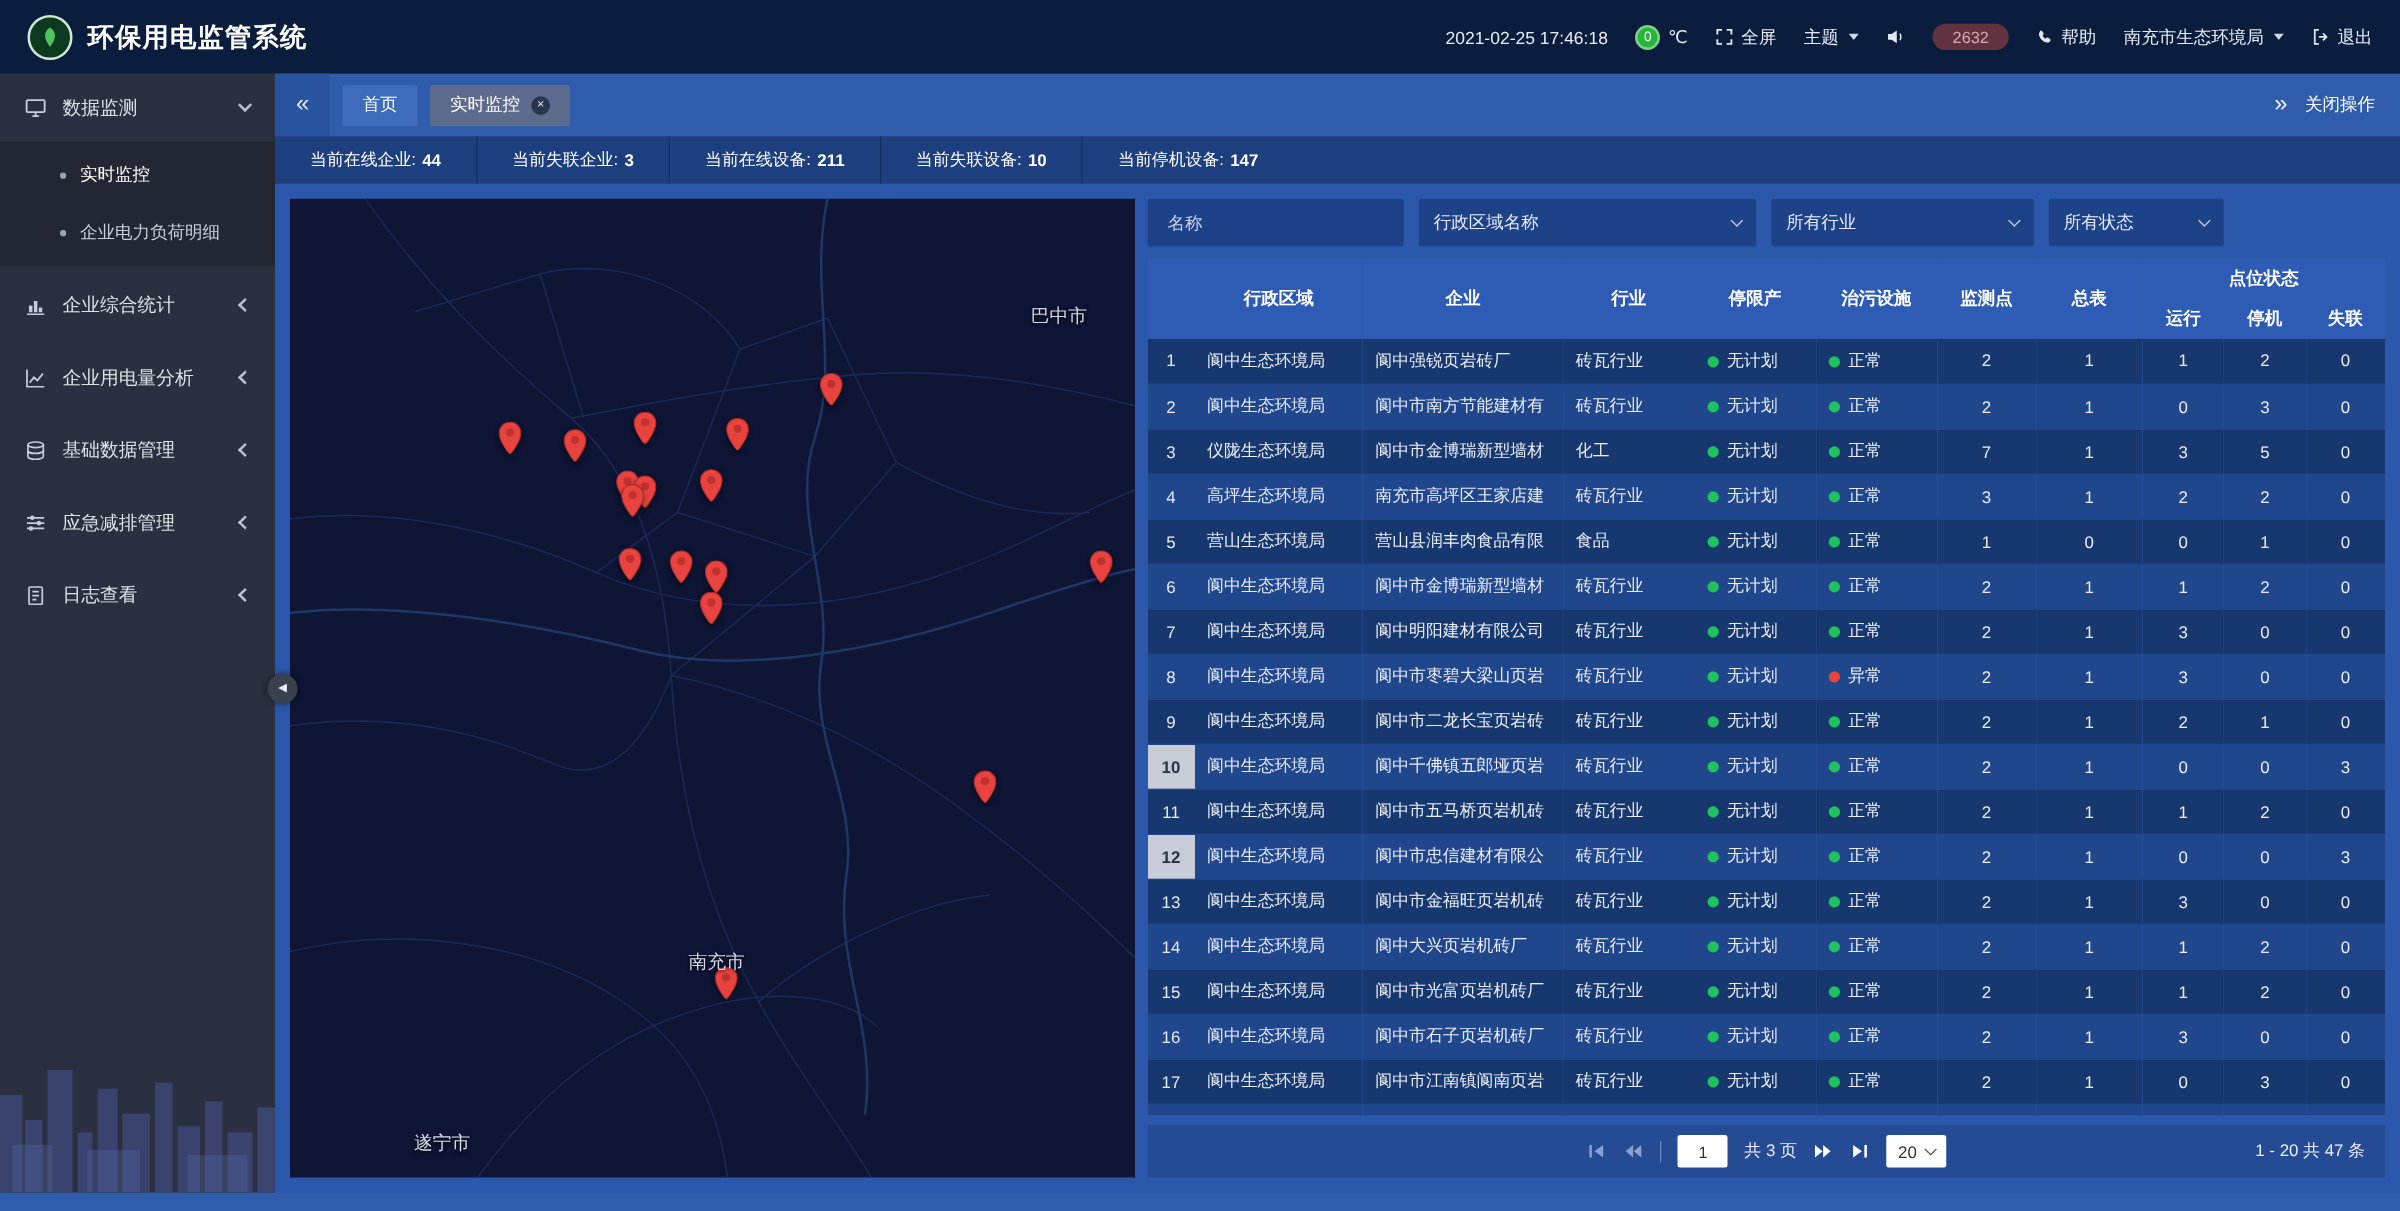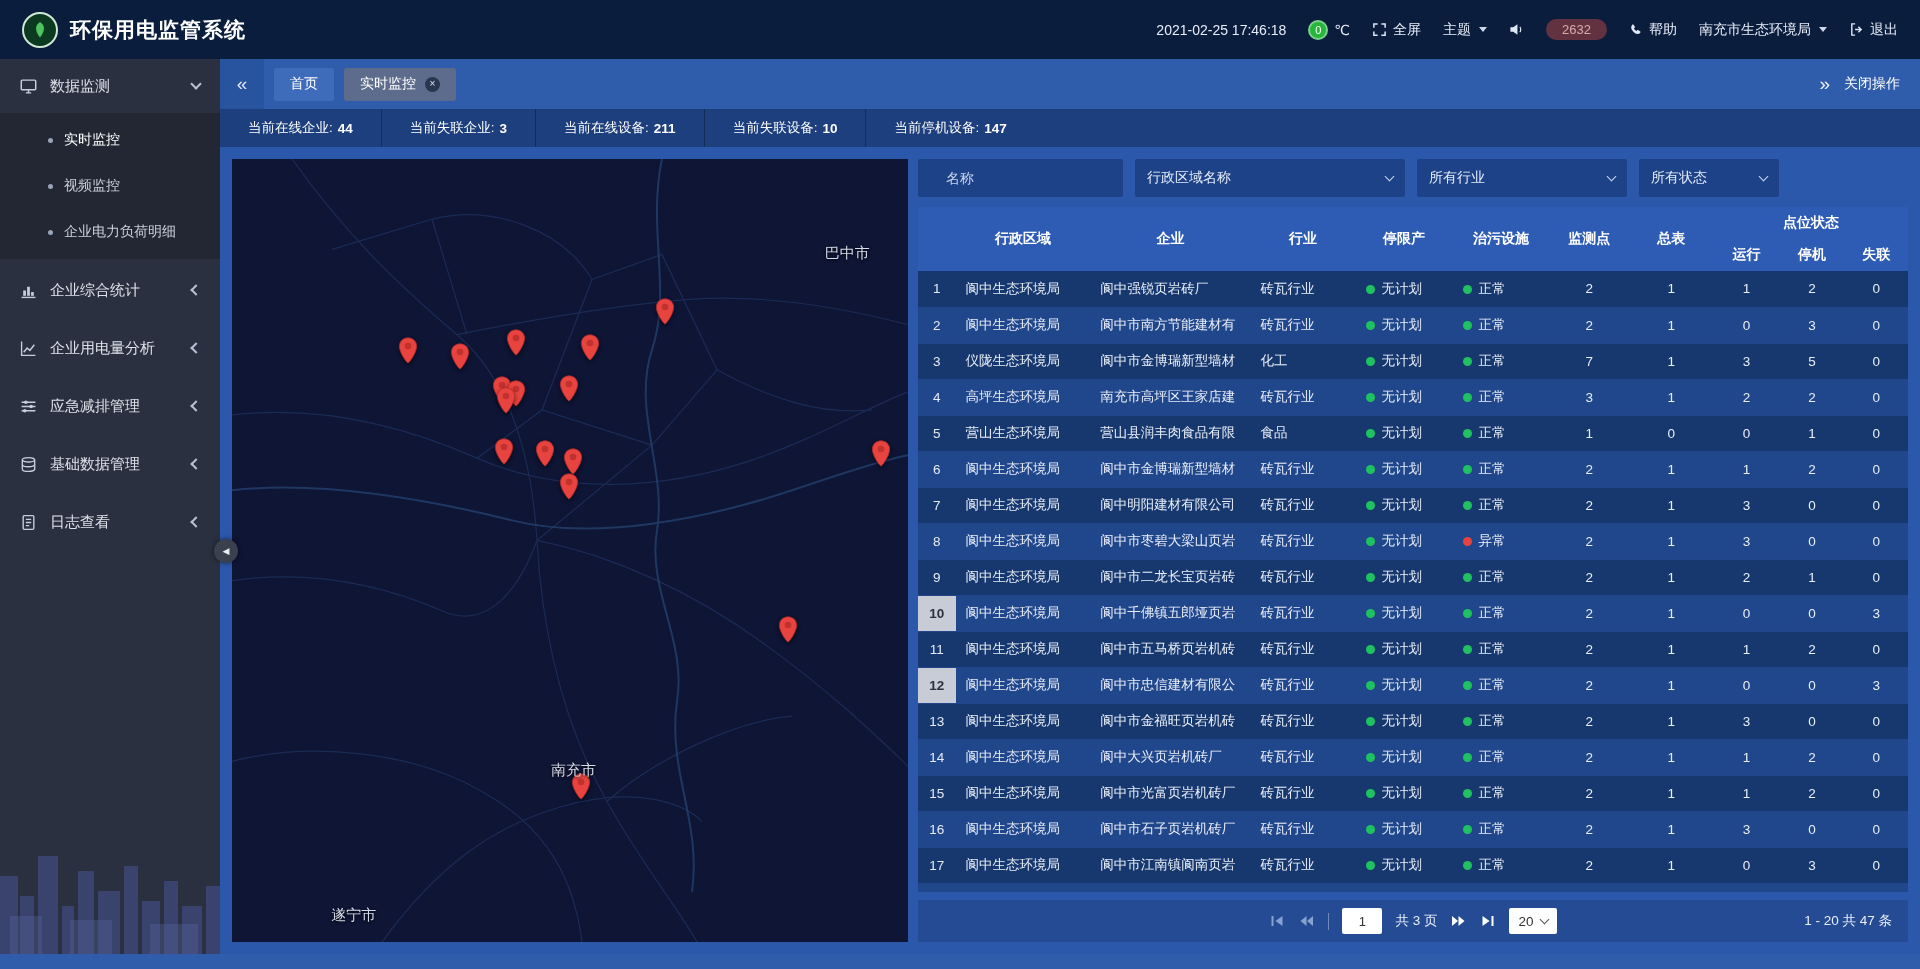--- a/index.html
+++ b/index.html
@@ -58,21 +58,21 @@
   .content{flex:1;display:flex;padding:12px;gap:10px;min-height:0;position:relative}
   .map-panel{width:676px;flex:0 0 auto;background:#0e1535;position:relative;overflow:hidden}
   .map-roads{position:absolute;inset:0;width:100%;height:100%}
   .city-label{position:absolute;color:#d7dce8;font-size:15px;transform:translate(-50%,-50%);text-shadow:0 1px 3px rgba(0,0,0,.85);white-space:nowrap}
   .pin{position:absolute;width:20px;height:28px;transform:translate(-50%,-100%);filter:drop-shadow(0 2px 2px rgba(0,0,0,.5))}
   .map-collapse{position:absolute;left:-6px;top:50%;transform:translateY(-50%);width:24px;height:24px;border-radius:50%;background:#3a404e;color:#e8ecf4;display:flex;align-items:center;justify-content:center;font-size:9px;cursor:pointer;box-shadow:0 0 5px rgba(0,0,0,.55);z-index:5}
 
   
   .right-panel{flex:1;display:flex;flex-direction:column;min-width:0}
   .filters{display:flex;gap:12px;flex:0 0 auto;height:38px}
-  .f-input{width:205px;background:#1e4287;border:none;outline:none;color:#eaf0fc;padding:0 28px;font-size:14px;border-radius:2px}
+  .f-input{width:205px;background:#1e4287;border:none;outline:none;color:#eaf0fc;padding:0 16px;font-size:14px;border-radius:2px}
   .f-input::placeholder{color:#c9d4ee}
   .f-select{display:flex;align-items:center;justify-content:space-between;background:#1e4287;color:#e3ebfb;padding:0 12px;font-size:14px;border-radius:2px;cursor:pointer}
   .sel-chev{width:7px;height:7px;border-right:1.6px solid #cdd8ef;border-bottom:1.6px solid #cdd8ef;transform:rotate(45deg);margin-top:-3px;flex:0 0 auto;margin-left:10px}
   .w-region{width:270px}.w-industry{width:210px}.w-status{width:140px}
 
   .table-wrap{flex:1;margin-top:10px;overflow:hidden;min-height:0}
   table{width:100%;border-collapse:collapse;table-layout:fixed}
   thead th{background:#2e5cb4;color:#fff;font-size:14px;font-weight:bold;height:32px;padding:0 6px;text-align:center;white-space:nowrap;overflow:hidden}
   th.group-h{}
   tbody td{height:36px;color:#e9eef8;font-size:13.5px;padding:0 10px;white-space:nowrap;overflow:hidden;border-bottom:1px solid rgba(9,26,58,.28)}
@@ -176,24 +176,20 @@
               <span class="m-label">数据监测</span>
               <span class="chev down"></span>
             </div>
             <div class="children">
               <div class="child-row active">
                 <span class="bullet"></span>
                 <span>实时监控</span>
               </div>
               <div class="child-row">
                 <span class="bullet"></span>
-                <span>视频监控</span>
-              </div>
-              <div class="child-row">
-                <span class="bullet"></span>
                 <span>企业电力负荷明细</span>
               </div>
             </div>
           </div>
           <div class="menu-group">
             <div class="group-row">
               <span class="m-icon">
                 <svg viewBox="0 0 16 16" width="17" height="17">
                   <path d="M1.5 14.5h13" stroke="currentColor" stroke-width="1.3"></path>
                   <rect x="3" y="8" width="2.6" height="5" fill="currentColor"></rect>
@@ -214,40 +210,40 @@
                 </svg>
               </span>
               <span class="m-label">企业用电量分析</span>
               <span class="chev left"></span>
             </div>
           </div>
           <div class="menu-group">
             <div class="group-row">
               <span class="m-icon">
                 <svg viewBox="0 0 16 16" width="17" height="17">
+                  <ellipse cx="8" cy="3.6" rx="5.8" ry="2.1" fill="none" stroke="currentColor" stroke-width="1.3"></ellipse>
+                  <path d="M2.2 3.6v8.8c0 1.2 2.6 2.1 5.8 2.1s5.8-.9 5.8-2.1V3.6" fill="none" stroke="currentColor" stroke-width="1.3"></path>
+                  <path d="M2.2 8c0 1.2 2.6 2.1 5.8 2.1S13.8 9.2 13.8 8" fill="none" stroke="currentColor" stroke-width="1.3"></path>
+                </svg>
+              </span>
+              <span class="m-label">基础数据管理</span>
+              <span class="chev left"></span>
+            </div>
+          </div>
+          <div class="menu-group">
+            <div class="group-row">
+              <span class="m-icon">
+                <svg viewBox="0 0 16 16" width="17" height="17">
                   <path d="M1.5 4h13M1.5 8h13M1.5 12h13" stroke="currentColor" stroke-width="1.3"></path>
                   <circle cx="5.5" cy="4" r="1.7" fill="currentColor"></circle>
                   <circle cx="10.5" cy="8" r="1.7" fill="currentColor"></circle>
                   <circle cx="4.5" cy="12" r="1.7" fill="currentColor"></circle>
                 </svg>
               </span>
               <span class="m-label">应急减排管理</span>
-              <span class="chev left"></span>
-            </div>
-          </div>
-          <div class="menu-group">
-            <div class="group-row">
-              <span class="m-icon">
-                <svg viewBox="0 0 16 16" width="17" height="17">
-                  <ellipse cx="8" cy="3.6" rx="5.8" ry="2.1" fill="none" stroke="currentColor" stroke-width="1.3"></ellipse>
-                  <path d="M2.2 3.6v8.8c0 1.2 2.6 2.1 5.8 2.1s5.8-.9 5.8-2.1V3.6" fill="none" stroke="currentColor" stroke-width="1.3"></path>
-                  <path d="M2.2 8c0 1.2 2.6 2.1 5.8 2.1S13.8 9.2 13.8 8" fill="none" stroke="currentColor" stroke-width="1.3"></path>
-                </svg>
-              </span>
-              <span class="m-label">基础数据管理</span>
               <span class="chev left"></span>
             </div>
           </div>
           <div class="menu-group">
             <div class="group-row">
               <span class="m-icon">
                 <svg viewBox="0 0 16 16" width="17" height="17">
                   <rect x="3" y="1.5" width="10" height="13" rx="1" fill="none" stroke="currentColor" stroke-width="1.3"></rect>
                   <path d="M5.5 5h5M5.5 8h5M5.5 11h3.2" stroke="currentColor" stroke-width="1.2"></path>
                 </svg>

